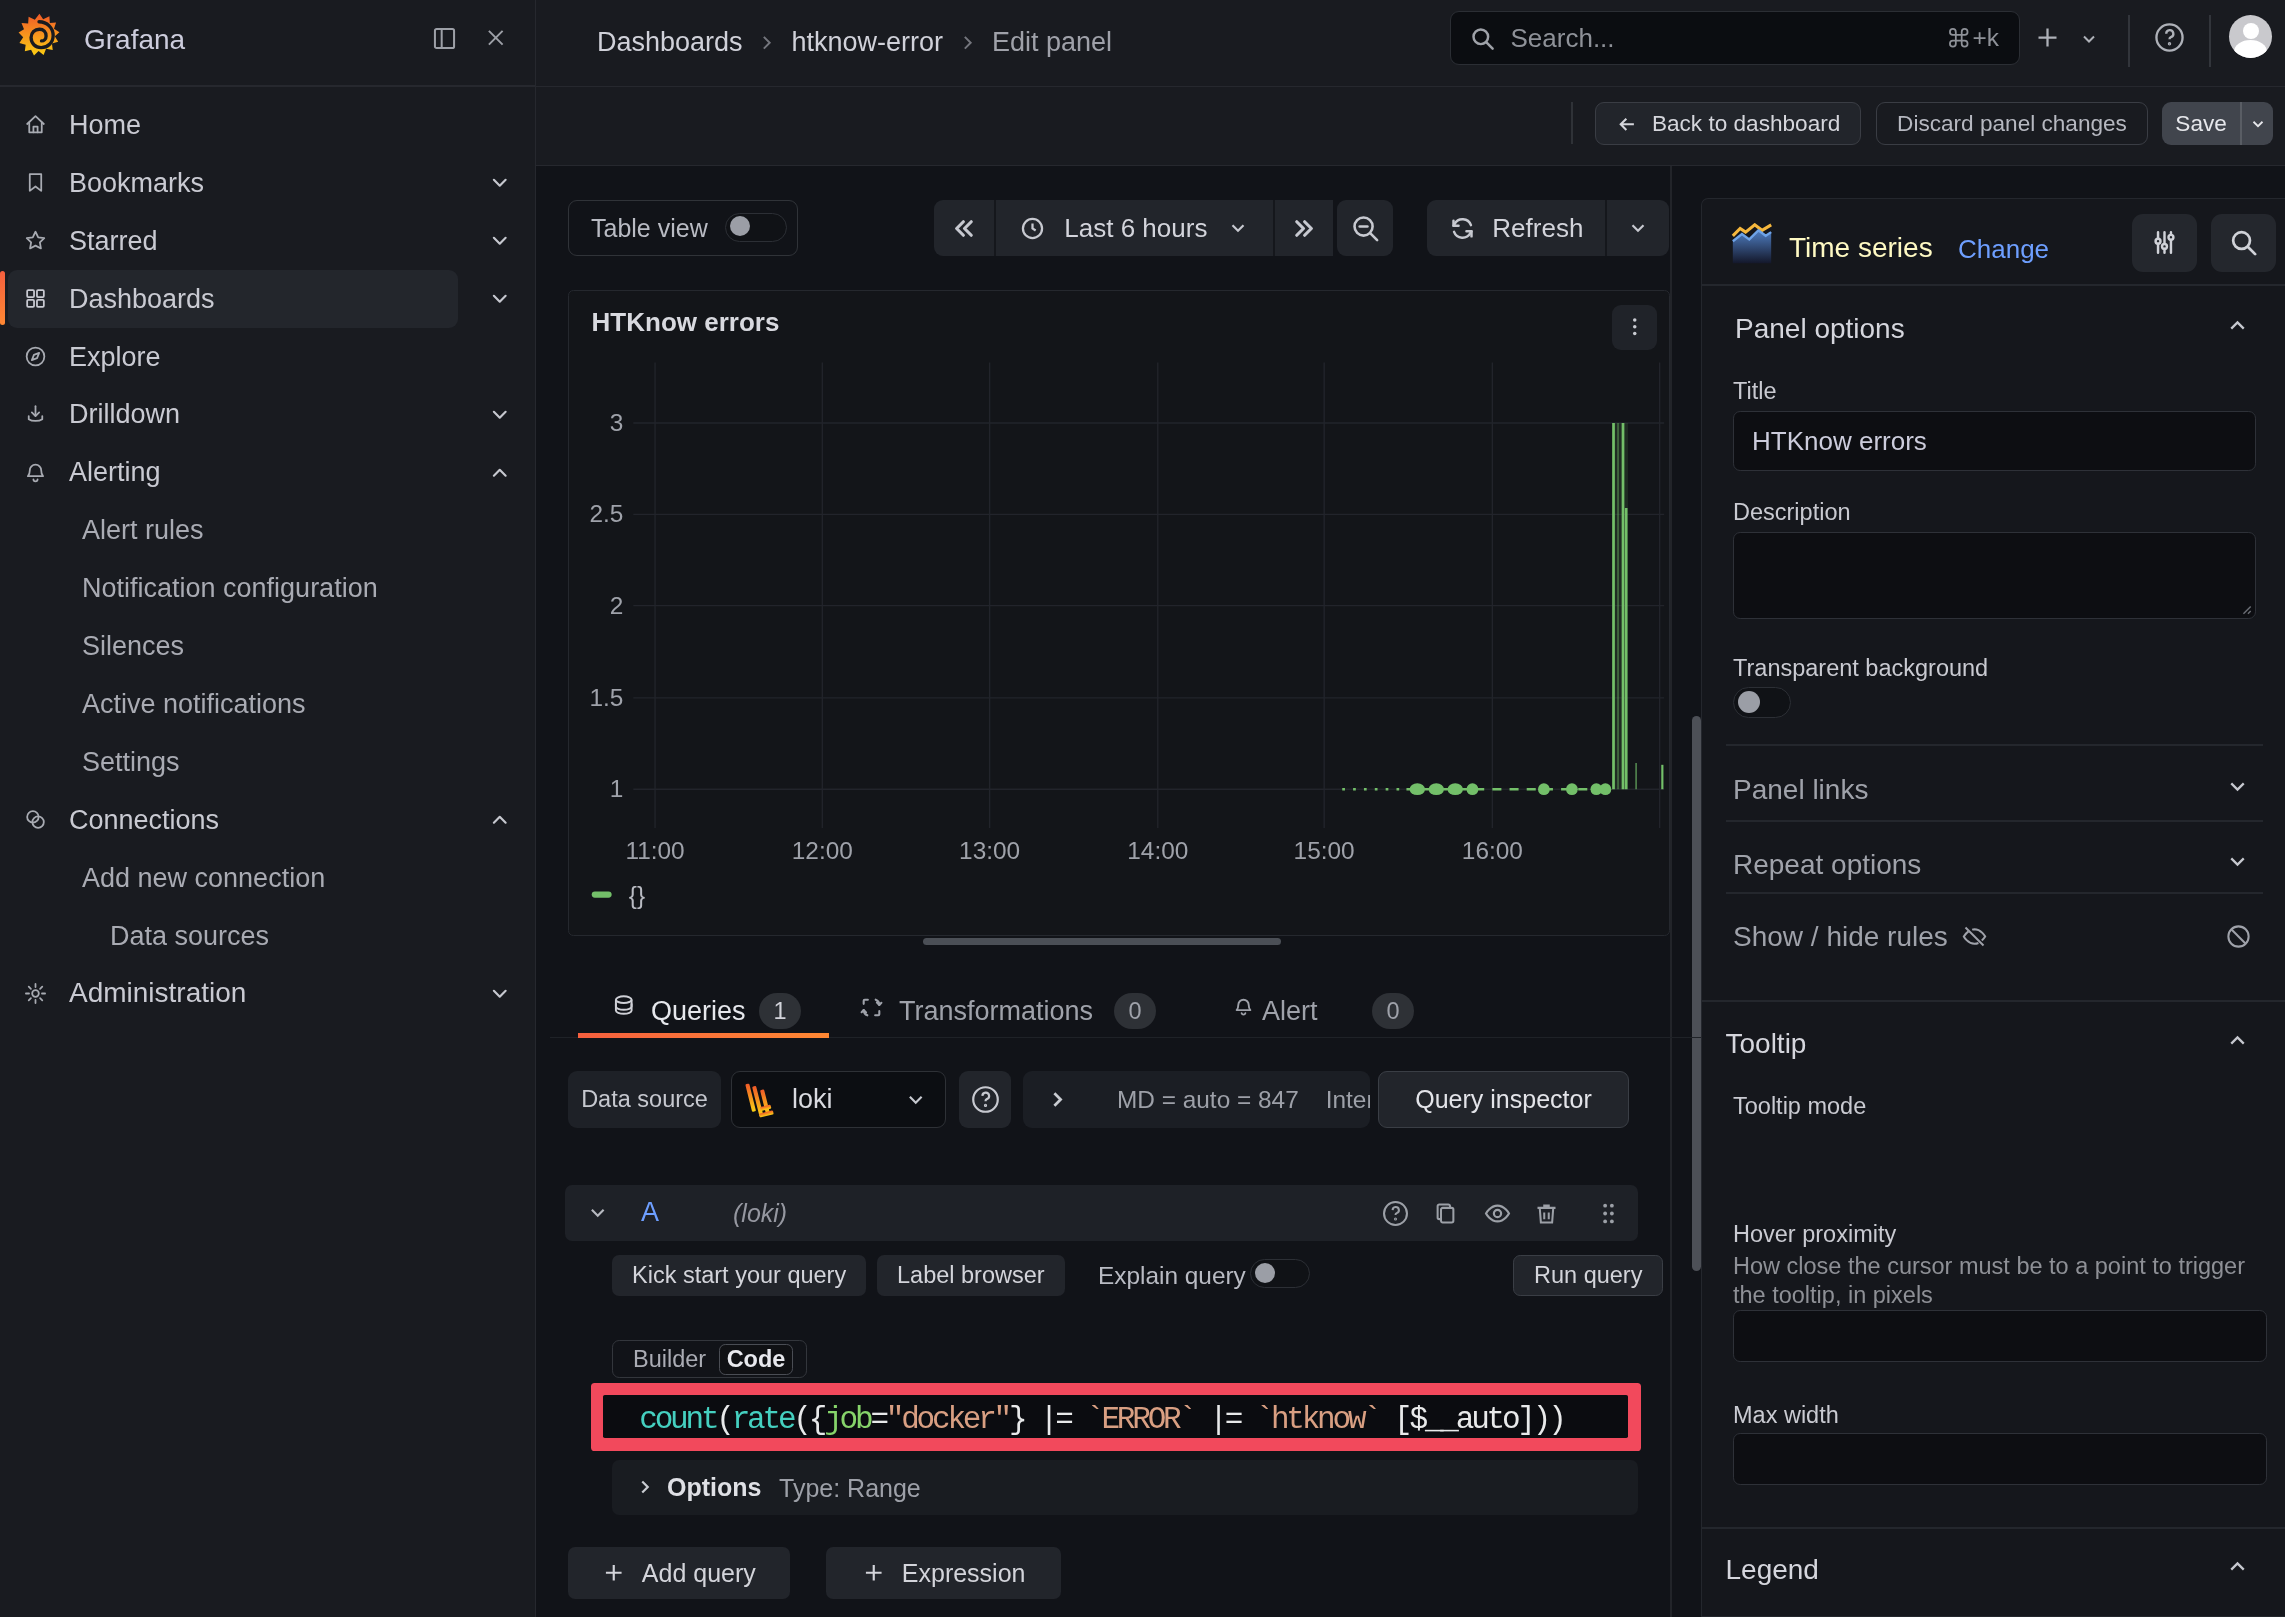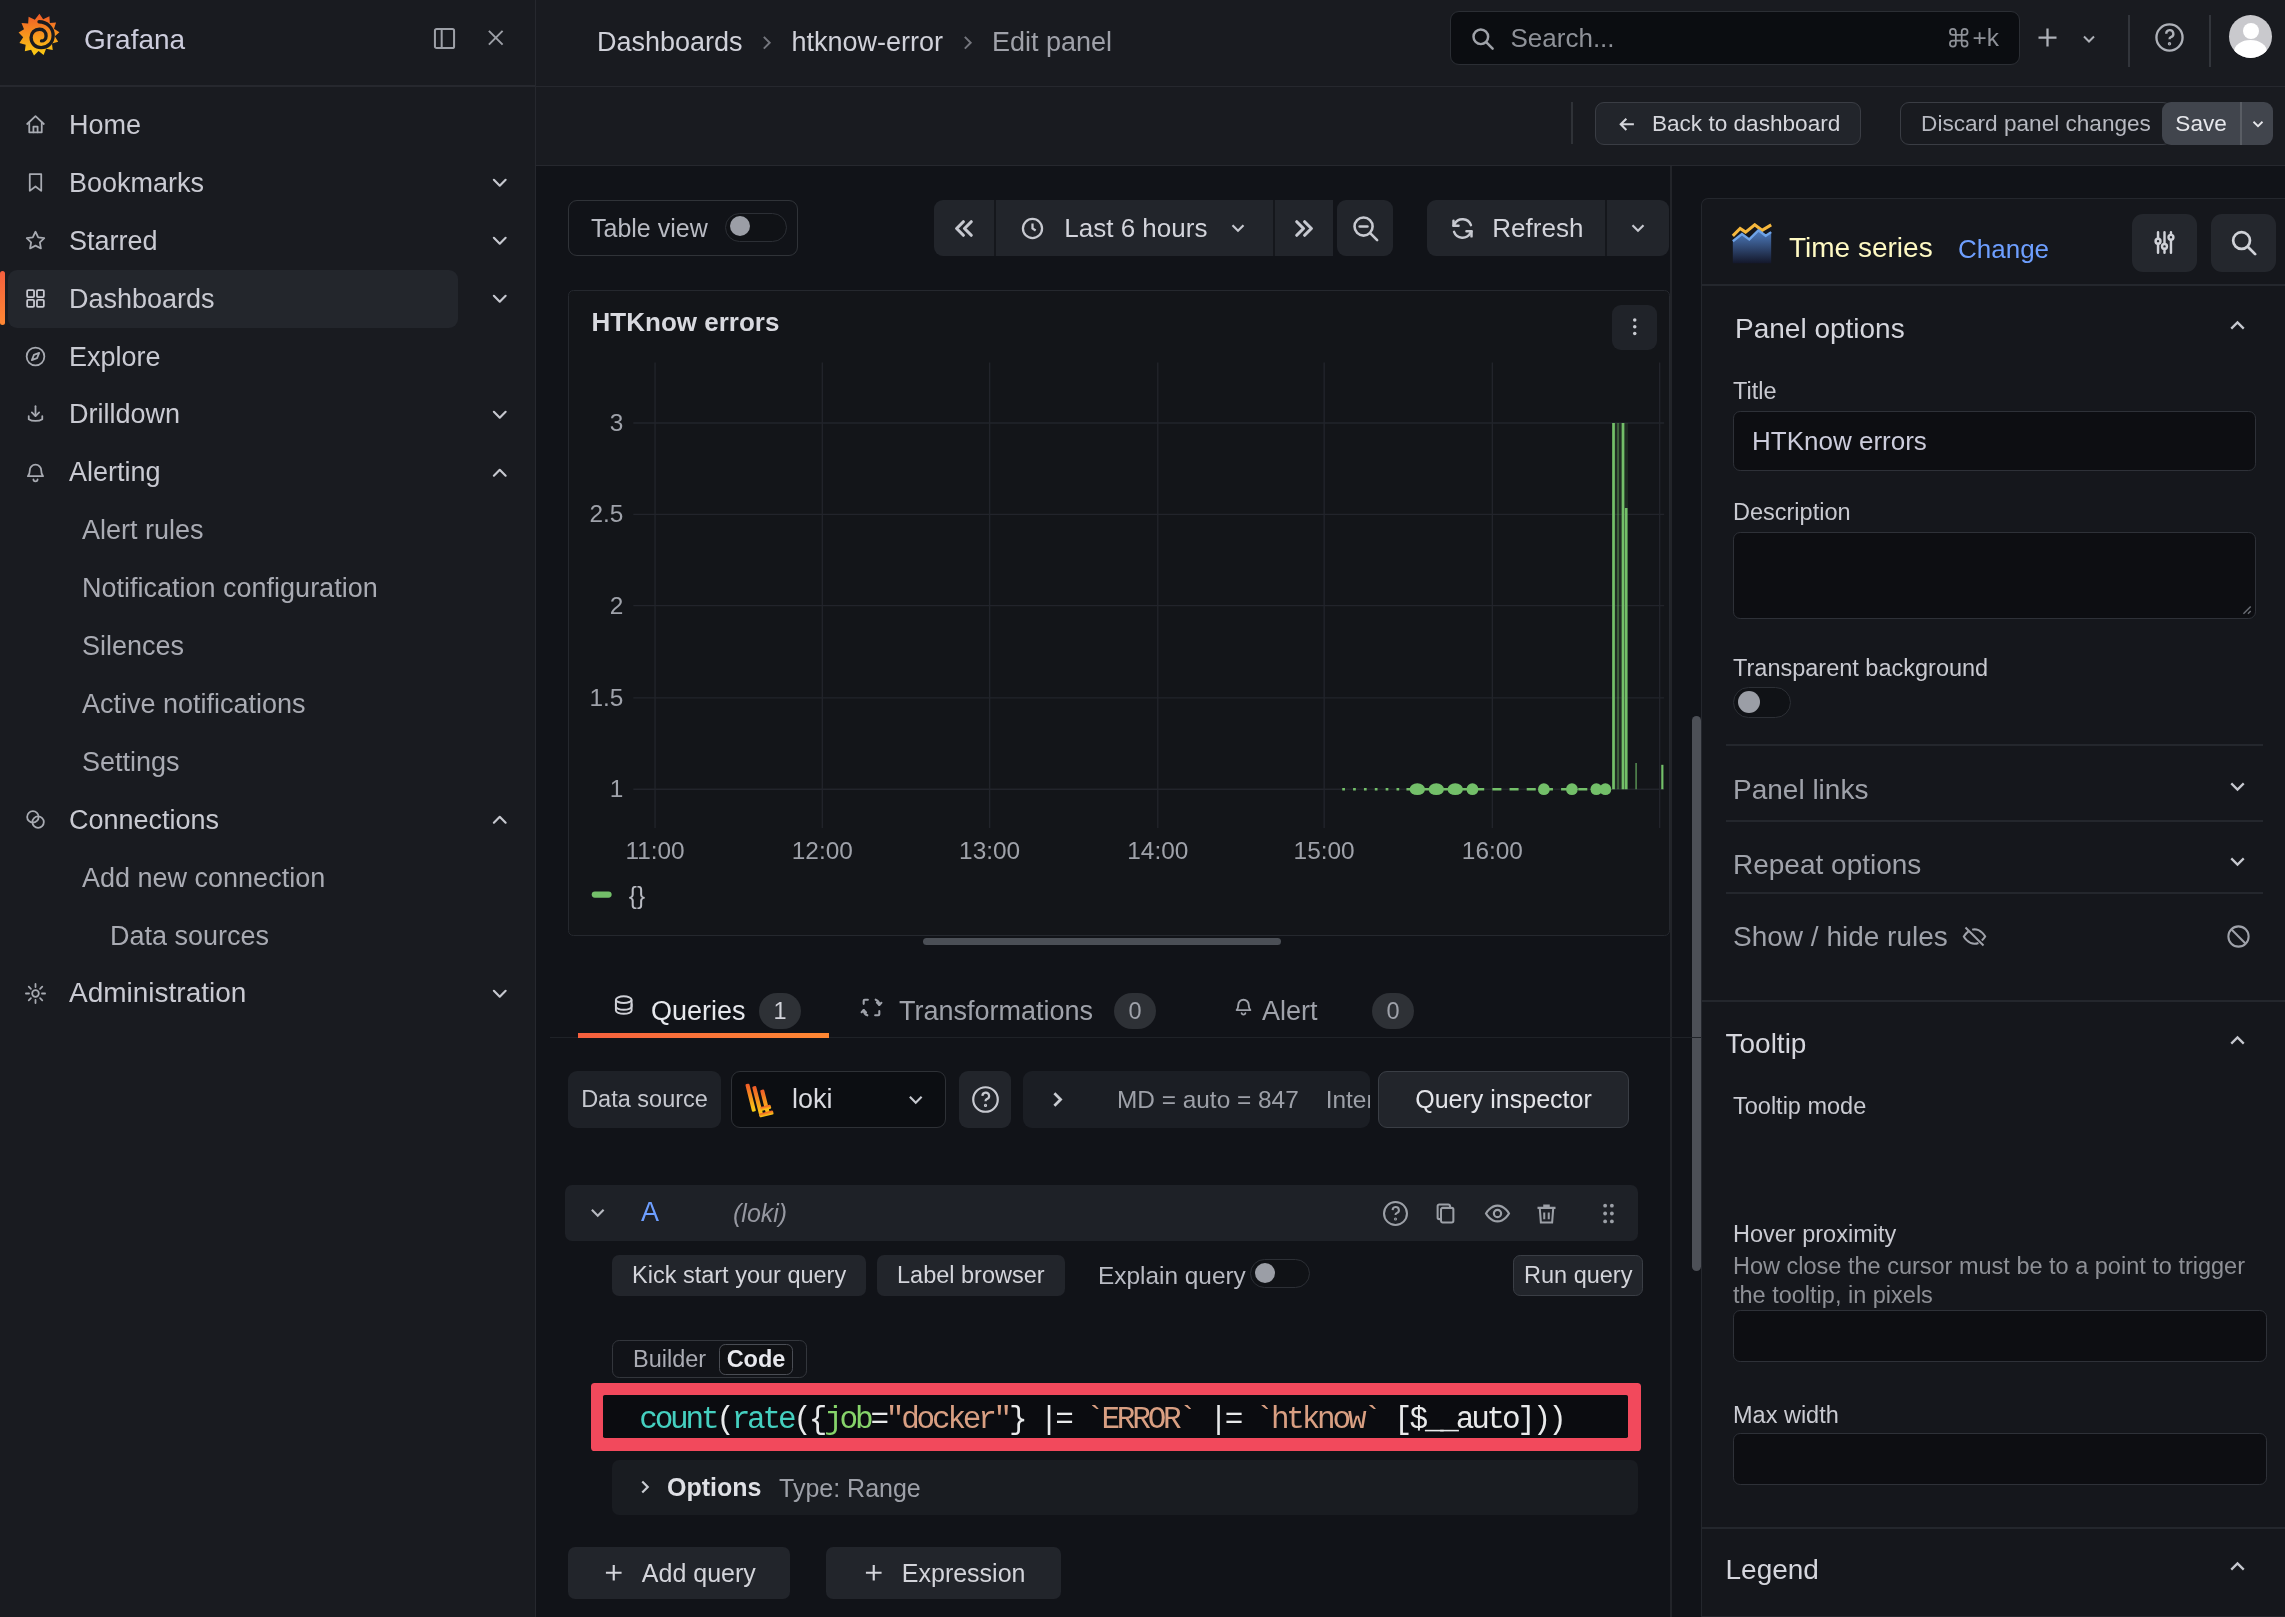--- a/index.html
+++ b/index.html
@@ -62,21 +62,21 @@
 </div>
 
 <div class="abs" style="left:536px;top:87px;width:1749px;height:79px;background:#191b20;border-bottom:1.8px solid #26282e;">
   <div class="abs" style="left:1035px;top:15.4px;width:1.8px;height:42px;background:#2f3237;"></div>
   <div class="abs flex" style="left:1059px;top:15.4px;width:266px;height:43px;background:#22252b;border:1.8px solid #3a3d44;border-radius:9px;font-size:22.6px;font-weight:500;color:#d5d6dc;justify-content:center;">
     <svg width="22.6" height="22.6" viewBox="0 0 24 24" style="stroke:#d5d6dc;fill:none;stroke-width:2.2;margin-right:13.6px;">
           <path d="M19 12H5M11 6l-6 6 6 6"></path>
         </svg>
     Back to dashboard
   </div>
-  <div class="abs flex" style="left:1340px;top:15.4px;width:272px;height:43px;border:1.8px solid #3a3d44;border-radius:9px;font-size:22.6px;font-weight:500;color:#b6b8c0;justify-content:center;margin-left:24px;">Discard panel changes</div>
+  <div class="abs flex" style="left:1340px;top:15.4px;width:272px;height:43px;border:1.8px solid #3a3d44;border-radius:9px;font-size:22.6px;font-weight:500;color:#b6b8c0;justify-content:center;">Discard panel changes</div>
   <div class="abs flex" style="left:1626px;top:15.4px;width:111px;height:43px;background:#41454d;border-radius:9px;font-size:22.6px;font-weight:500;color:#e6e7eb;">
     <span style="flex:1;text-align:center;">Save</span>
     <div style="width:1.8px;height:43px;background:#595d64;"></div>
     <div class="flex" style="width:31px;justify-content:center;">
           <svg width="18" height="18" viewBox="0 0 24 24" style="stroke:#e6e7eb;fill:none;stroke-width:2.4;">
             <path d="M6 9l6 6 6-6"></path>
           </svg>
         </div>
   </div>
 </div>
@@ -415,21 +415,21 @@
         <circle cx="15" cy="19" r="1.7"></circle>
       </svg>
 </div>
 
 <div class="abs flex" style="left:612px;top:1255px;height:41px;padding:0 20px;background:#22252b;border-radius:7.2px;font-size:23.5px;font-weight:500;color:#d3d4da;">Kick start your query</div>
 <div class="abs flex" style="left:877px;top:1255px;height:41px;padding:0 20px;background:#22252b;border-radius:7.2px;font-size:23.5px;font-weight:500;color:#d3d4da;">Label browser</div>
 <div class="abs" style="left:1098px;top:1262px;font-size:24.4px;color:#b9bbc3;">Explain query</div>
 <div class="abs" style="left:1250px;top:1259px;width:60px;height:29px;background:#101216;border:1.8px solid #2c2f35;border-radius:14.5px;">
   <div class="abs" style="left:3.6px;top:2.7px;width:20px;height:20px;border-radius:50%;background:#9b9ea6;"></div>
 </div>
-<div class="abs flex" style="left:1513px;top:1255px;height:41px;padding:0 10px;background:#22252b;border:1.8px solid #3a3e45;border-radius:7.2px;font-size:23.5px;font-weight:500;color:#d3d4da;">Run query</div>
+<div class="abs flex" style="left:1513px;top:1255px;height:41px;padding:0 20px;background:#22252b;border:1.8px solid #3a3e45;border-radius:7.2px;font-size:23.5px;font-weight:500;color:#d3d4da;">Run query</div>
 
 <div class="abs flex" style="left:612px;top:1340px;width:195px;height:38px;border:1.8px solid #33363c;border-radius:7.2px;">
   <span style="margin-left:20px;font-size:23.5px;color:#aaacb4;">Builder</span>
   <div class="abs flex" style="left:106px;top:2.7px;width:74px;height:31px;background:#101114;border:1.8px solid #4a4d54;border-radius:6.3px;justify-content:center;font-size:23.5px;font-weight:700;color:#e8e9ee;">Code</div>
 </div>
 
 <div class="abs" style="left:591px;top:1383px;width:1050px;height:68px;border:6.3px solid #f2495c;border-radius:3.6px;background:#f2495c;">
   <div class="abs" style="left:6.3px;top:6.3px;width:1025px;height:43px;background:#0b0c10;border-radius:1.8px;">
     <div style="position:absolute;left:36px;top:7.2px;font-family:'Liberation Mono',monospace;font-size:31px;letter-spacing:-3.2px;white-space:pre;color:#e8e9ea;"><span style="color:#45d0c0;">count</span>(<span style="color:#45d0c0;">rate</span>({<span style="color:#86d46a;">job</span>=<span style="color:#d99f82;">"docker"</span>} |= <span style="color:#d99f82;">`ERROR`</span> |= <span style="color:#d99f82;">`htknow`</span> [$__auto]))</div>
   </div>

